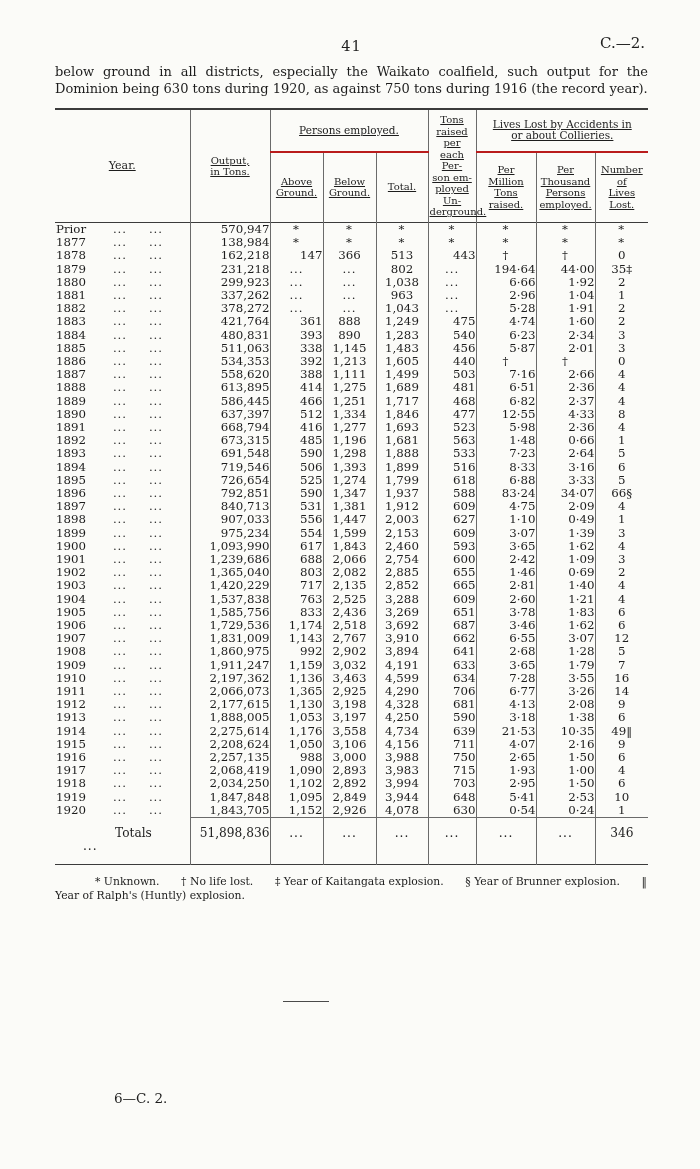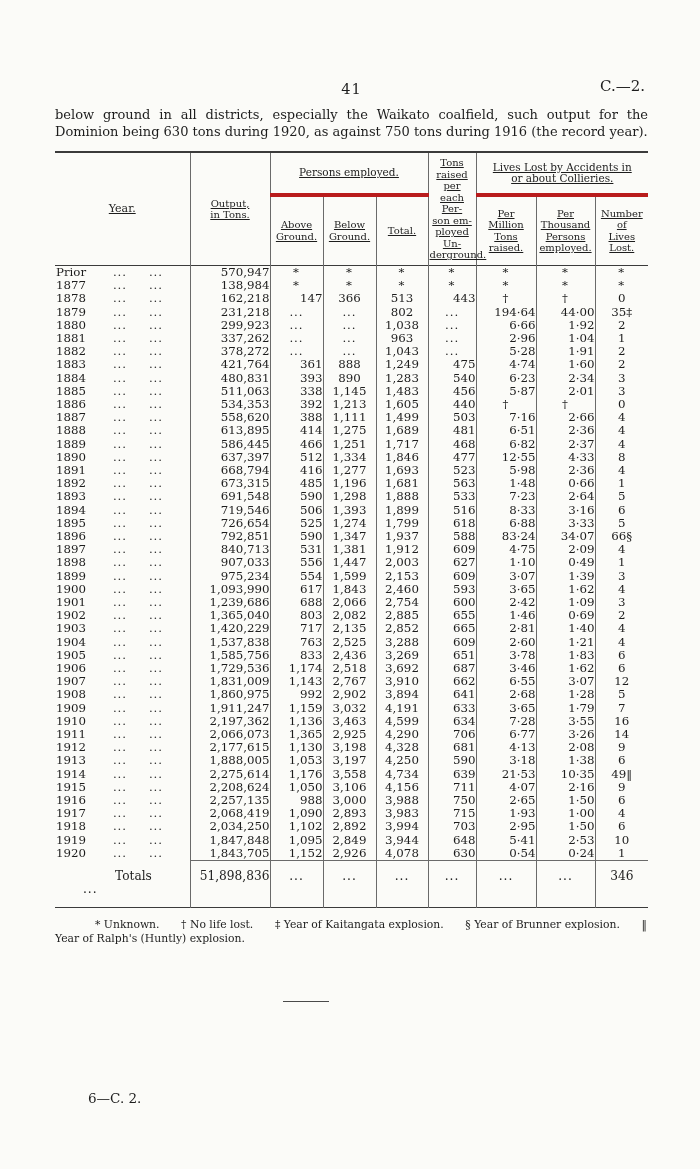--- a/index.html
+++ b/index.html
@@ -7,21 +7,21 @@
     position:relative;
     width:700px; height:1169px;
     margin:0 auto;
     background:#fbfbf8;
     font-family:"DejaVu Serif","Liberation Serif",serif;
     color:#1d1d1d;
     overflow:hidden;
   }
   .content { padding:38px 52px 0 55px; }
 
-  .page-head { position:relative; height:20px;margin-top:43px; }
+  .page-head { position:relative; height:20px; }
   .page-num {
     position:absolute; left:0; right:0; text-align:center;
     font-size:14.5px; letter-spacing:1px;
   }
   .doc-ref { position:absolute; right:3px; top:-4px; font-size:15px; }
 
   .intro { margin-top:5px; width:593px; font-size:13px; line-height:17.2px; text-align:justify; }
   .intro p { margin:0; }
   .intro p.indent { text-indent:22px; }
 
@@ -37,21 +37,21 @@
   .stats th {
     font-weight:normal;
     font-size:10px; line-height:11.5px;
     text-align:center; vertical-align:middle;
     white-space:pre-line;
     padding:4px 1px;
     border-left:1px solid #6a6a6a;
     text-decoration:underline;
   }
   .stats thead tr:first-child th:first-child { border-left:none; }
-  .stats th.group { border-bottom:4px solid #b91c1c; }
+  .stats th.group { border-bottom:2px solid #b91c1c; }
   .stats th.year-h { font-size:11px; }
   .stats th.group { font-size:10.5px; }
 
   .stats td {
     font-size:11.8px; line-height:13.2px;
     padding:0;
     border-left:1px solid #6a6a6a;
     vertical-align:top;
   }
   .stats td.c-year { border-left:none; text-align:left; }
@@ -75,21 +75,21 @@
   .footnotes {
     width:593px; margin-top:10px;
     font-size:10.8px; line-height:14.5px;
     text-indent:40px; text-align:left;
   }
 
   .short-rule {
     position:absolute; top:1001px; left:283px; width:46px;
     border-top:1.6px solid #4a4a4a; height:0;
   }
-  .folio { position:absolute; top:1090px; left:88px; font-size:13.5px; }
+  .folio { position:absolute; top:1090px; left:114px; font-size:13.5px; }
 </style>
 </head>
 <body>
 
 <div class="page">
   <div class="content">
 
     <div class="page-head">
       <span class="page-num">41</span>
       <span class="doc-ref">C.—2.</span>

